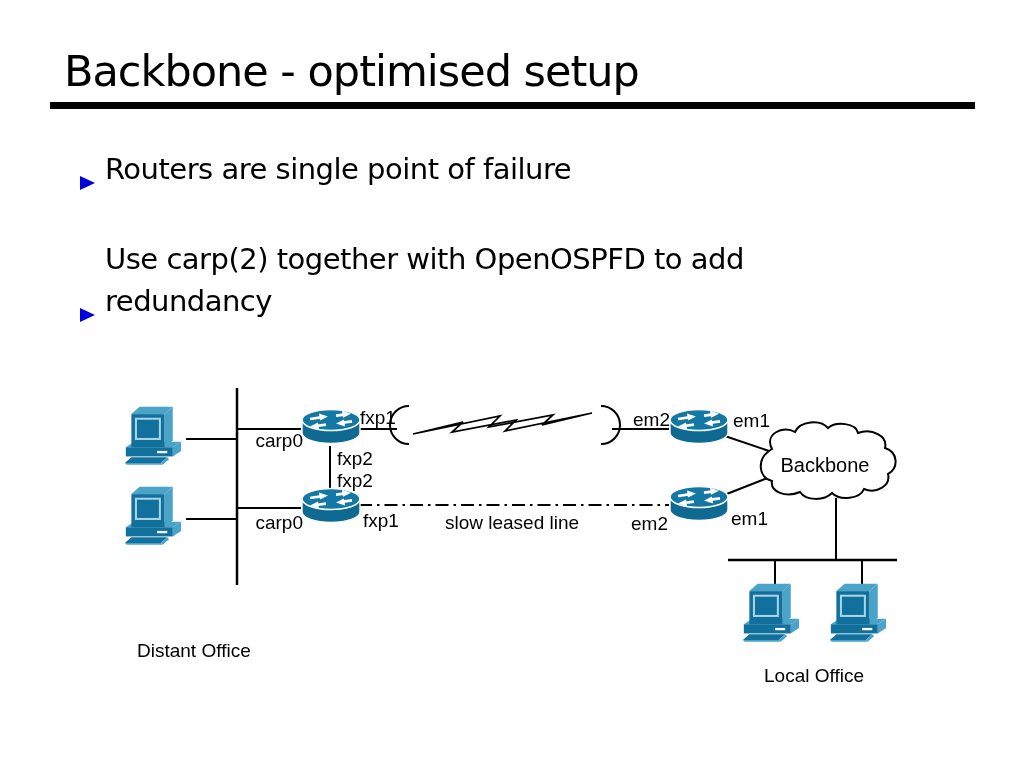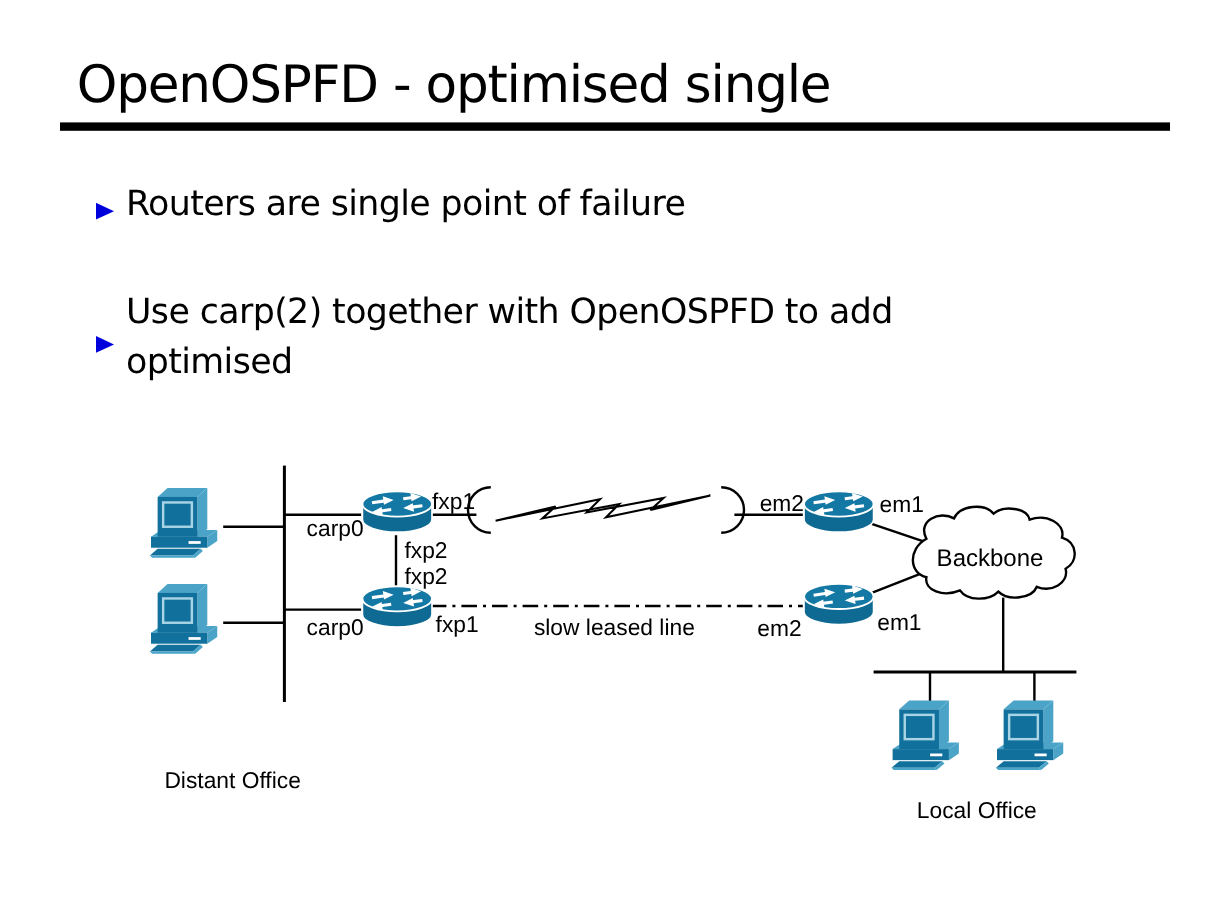--- a/index.html
+++ b/index.html
@@ -8,52 +8,52 @@
     font-family:"Liberation Sans",sans-serif;overflow:hidden;color:#000;
   }
   .title{
     position:absolute;left:64px;top:46px;margin:0;
     font-family:"DejaVu Sans",sans-serif;font-weight:normal;
     font-size:43px;letter-spacing:-1px;white-space:nowrap;color:#000;
   }
   .title-rule{
     position:absolute;left:50px;top:102px;width:925px;height:7px;background:#000;
   }
-  .bullet{position:absolute;left:80px;display:flex;align-items:center;}
+  .bullet{position:absolute;left:80px;display:flex;align-items:flex-end;}
   .tri{
     width:0;height:0;margin-top:14px;margin-right:10px;flex:0 0 auto;
     border:7px solid transparent;border-left:15px solid #0000dd;border-right:none;
   }
   .btext{
     font-family:"DejaVu Sans",sans-serif;font-size:29px;line-height:42px;
     letter-spacing:-0.5px;color:#000;
   }
   .b1{top:148px;}
   .b2{top:238px;}
   svg text{
     font-family:"Liberation Sans",sans-serif;fill:#000;
   }
 </style>
 </head>
 <body>
 
 <div class="slide">
 
-  <h1 class="title">OpenOSPFD - optimised single</h1>
+  <h1 class="title">Backbone - optimised setup</h1>
   <div class="title-rule"></div>
 
   <div class="bullet b1">
     <span class="tri"></span>
     <span class="btext">Routers are single point of failure</span>
   </div>
 
   <div class="bullet b2">
     <span class="tri"></span>
     <span class="btext"><span>Use carp(2) together with OpenOSPFD to add</span><br>
-    <span>optimised</span></span>
+    <span>redundancy</span></span>
   </div>
 
   <svg width="1024" height="768" viewBox="0 0 1024 768" style="position:absolute;left:0;top:0;">
     <defs>
       <g id="pc">
         <polygon points="2,47 11,41 62,41 53,47" fill="#4ba4c8"></polygon>
         <polygon points="53,47 62,41 62,51 53,57" fill="#4ba4c8"></polygon>
         <polygon points="8,11 17,3 53,3 44,11" fill="#4ba4c8"></polygon>
         <polygon points="44,11 53,3 53,40 44,47" fill="#4ba4c8"></polygon>
         <rect x="8" y="11" width="36" height="36" fill="#12719c"></rect>

